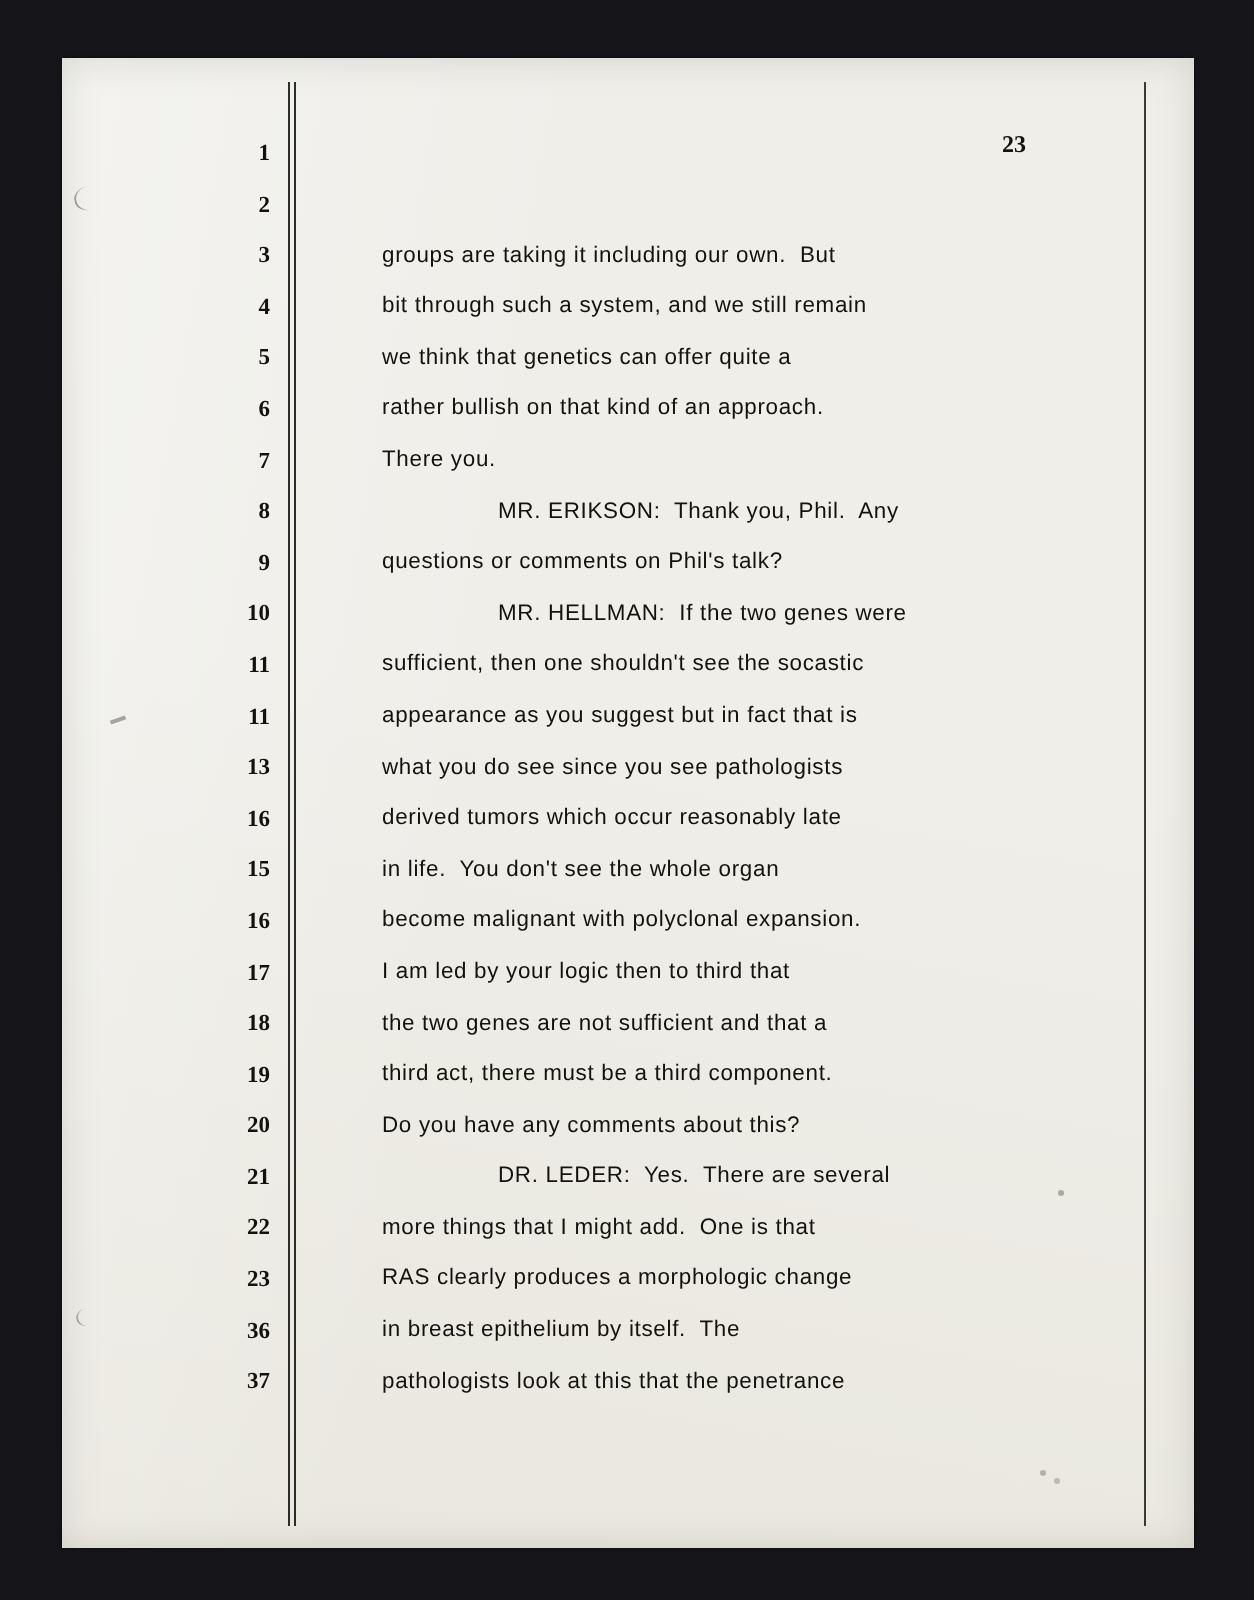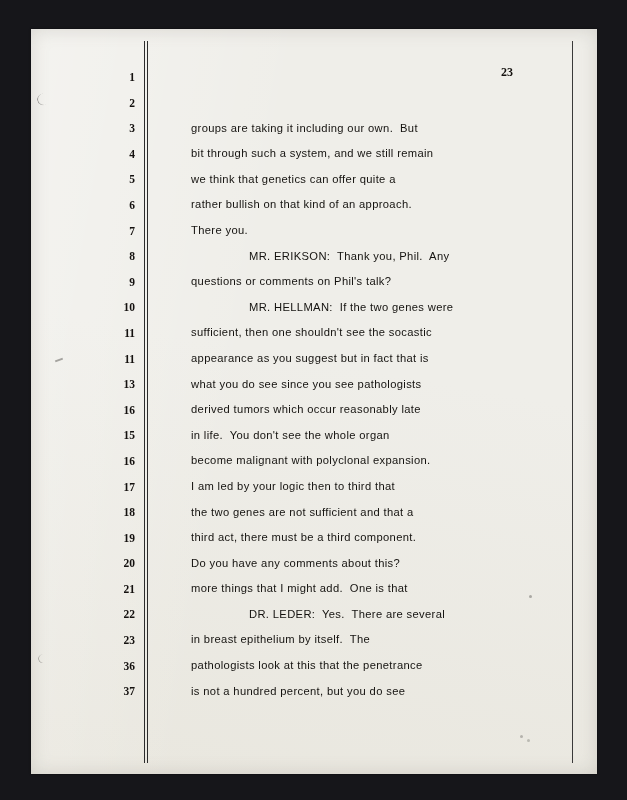--- a/index.html
+++ b/index.html
@@ -212,25 +212,25 @@
       <div class="tline">sufficient, then one shouldn't see the socastic</div>
       <div class="tline">appearance as you suggest but in fact that is</div>
       <div class="tline">what you do see since you see pathologists</div>
       <div class="tline">derived tumors which occur reasonably late</div>
       <div class="tline">in life.  You don't see the whole organ</div>
       <div class="tline">become malignant with polyclonal expansion.</div>
       <div class="tline">I am led by your logic then to third that</div>
       <div class="tline">the two genes are not sufficient and that a</div>
       <div class="tline">third act, there must be a third component.</div>
       <div class="tline">Do you have any comments about this?</div>
+      <div class="tline indent">DR. LEDER:  Yes.  There are several</div>
       <div class="tline">more things that I might add.  One is that</div>
-      <div class="tline indent">DR. LEDER:  Yes.  There are several</div>
+      <div class="tline">RAS clearly produces a morphologic change</div>
       <div class="tline">in breast epithelium by itself.  The</div>
       <div class="tline">pathologists look at this that the penetrance</div>
-      <div class="tline">is not a hundred percent, but you do see</div>
     </div>
 
     <div class="smudge smudge-1"></div>
     <div class="smudge smudge-2"></div>
     <div class="smudge smudge-3"></div>
     <div class="smudge smudge-4"></div>
     <div class="smudge smudge-5"></div>
     <div class="smudge smudge-6"></div>
 
     <div class="edge-shadow"></div>

